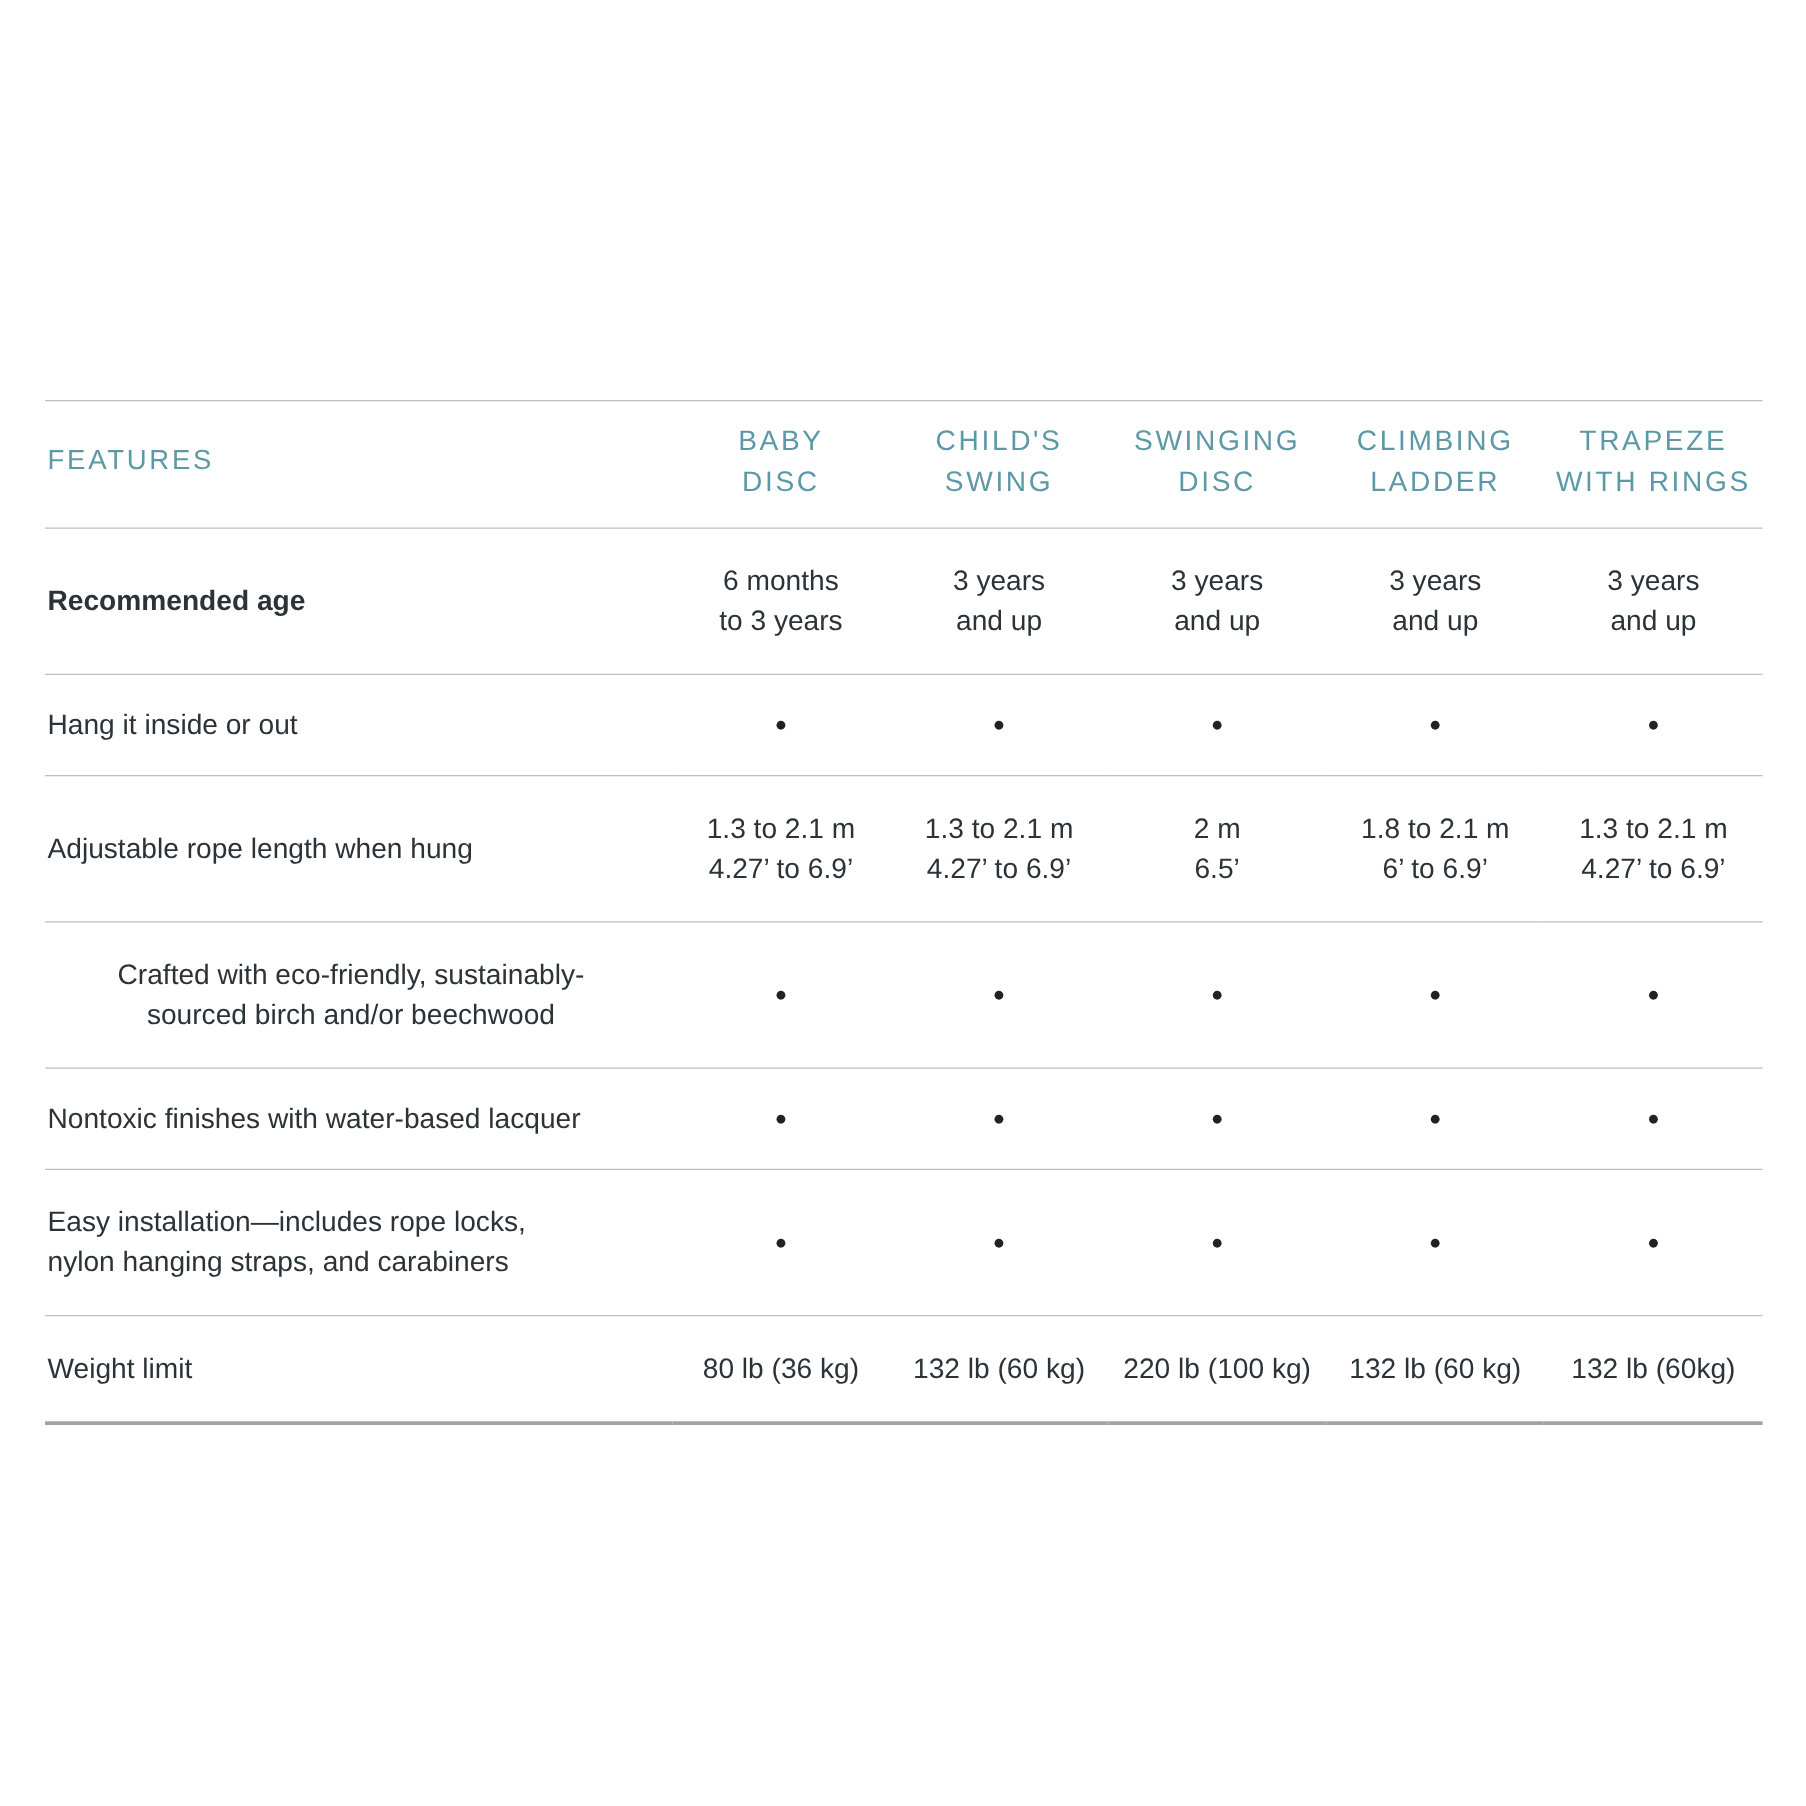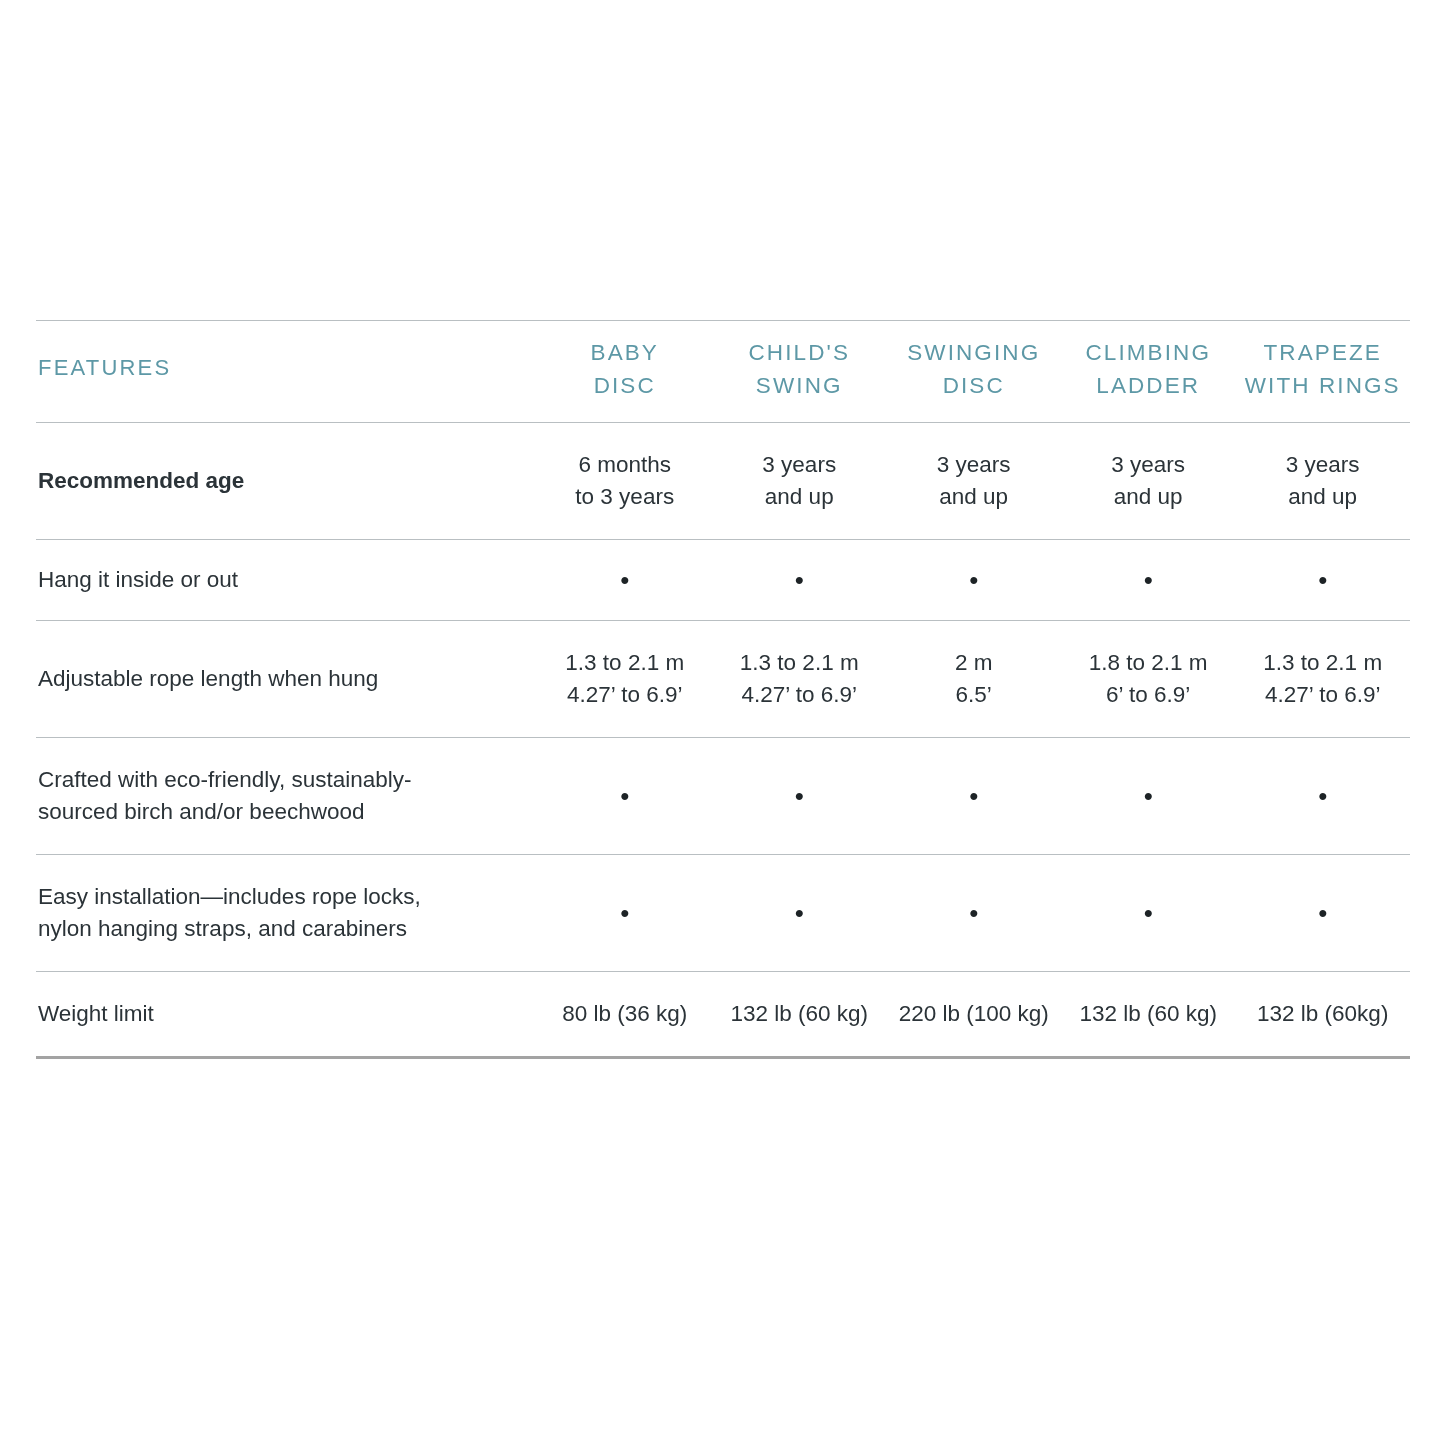--- a/index.html
+++ b/index.html
@@ -145,22 +145,30 @@
           <td class="value-cell" style="white-space: pre-line;">1.3 to 2.1 m
 4.27’ to 6.9’</td>
           <td class="value-cell" style="white-space: pre-line;">2 m
 6.5’</td>
           <td class="value-cell" style="white-space: pre-line;">1.8 to 2.1 m
 6’ to 6.9’</td>
           <td class="value-cell" style="white-space: pre-line;">1.3 to 2.1 m
 4.27’ to 6.9’</td>
         </tr>
         <tr class="row-tall">
-          <td class="feature-cell" style="white-space: pre-line;">Crafted with eco-friendly, sustainably-
+          <td class="feature-cell" style="white-space: pre-line; text-align: center;">Crafted with eco-friendly, sustainably-
 sourced birch and/or beechwood</td>
+          <td class="value-cell dot" style="white-space: pre-line;">•</td>
+          <td class="value-cell dot" style="white-space: pre-line;">•</td>
+          <td class="value-cell dot" style="white-space: pre-line;">•</td>
+          <td class="value-cell dot" style="white-space: pre-line;">•</td>
+          <td class="value-cell dot" style="white-space: pre-line;">•</td>
+        </tr>
+        <tr>
+          <td class="feature-cell" style="white-space: pre-line;">Nontoxic finishes with water-based lacquer</td>
           <td class="value-cell dot" style="white-space: pre-line;">•</td>
           <td class="value-cell dot" style="white-space: pre-line;">•</td>
           <td class="value-cell dot" style="white-space: pre-line;">•</td>
           <td class="value-cell dot" style="white-space: pre-line;">•</td>
           <td class="value-cell dot" style="white-space: pre-line;">•</td>
         </tr>
         <tr class="row-tall">
           <td class="feature-cell" style="white-space: pre-line;">Easy installation—includes rope locks,
 nylon hanging straps, and carabiners</td>
           <td class="value-cell dot" style="white-space: pre-line;">•</td>

